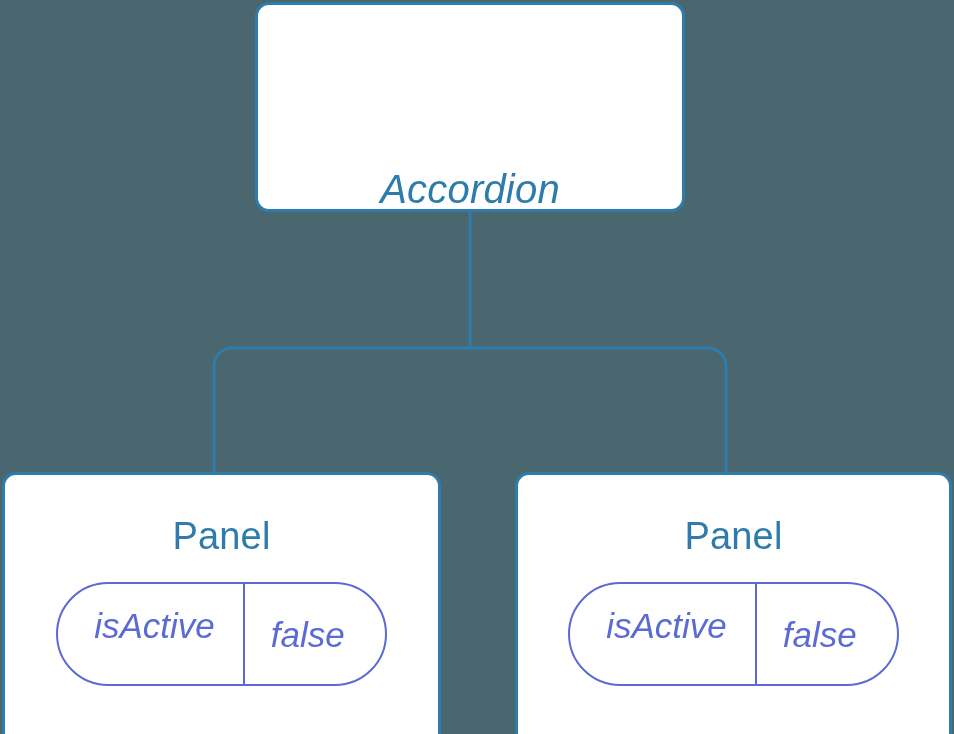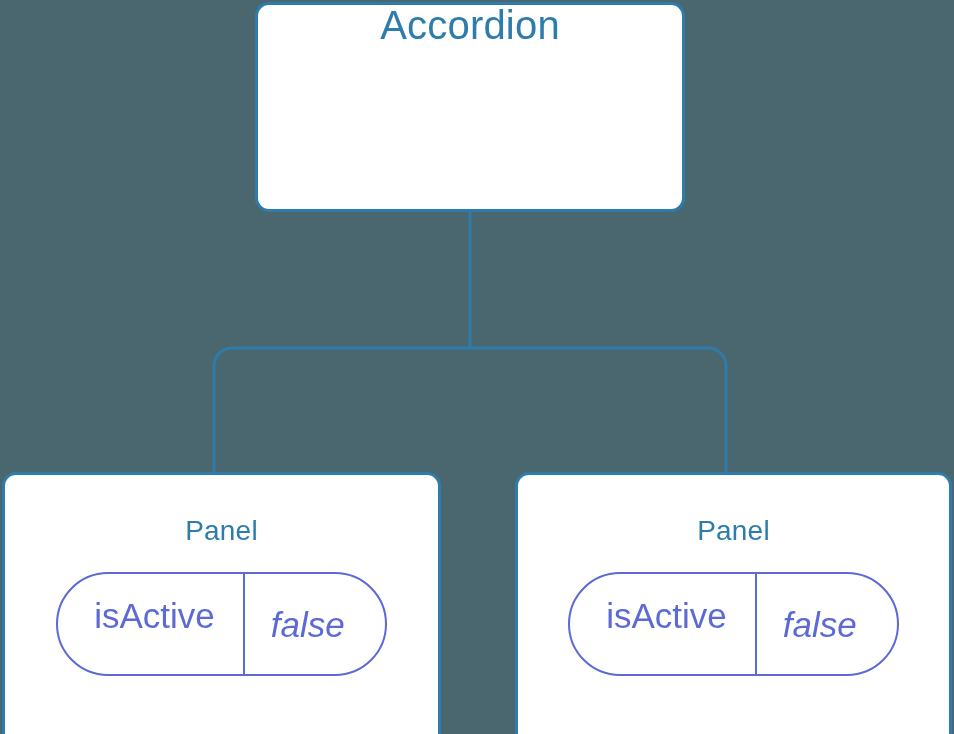--- a/index.html
+++ b/index.html
@@ -38,21 +38,22 @@
     border-radius: 14px;
     display: flex;
     flex-direction: column;
     align-items: center;
   }
   .node.root {
     left: 255px;
     top: 2px;
     width: 430px;
     height: 210px;
-    justify-content: flex-start;
+    justify-content: flex-end;
+    font-style: italic;
   }
   .node.leaf-left {
     left: 2px;
     top: 472px;
     width: 439px;
     height: 262px;
     border-bottom: none;
     border-bottom-left-radius: 0;
     border-bottom-right-radius: 0;
     justify-content: flex-start;
@@ -65,21 +66,21 @@
     height: 262px;
     border-bottom: none;
     border-bottom-left-radius: 0;
     border-bottom-right-radius: 0;
     justify-content: flex-start;
     padding-top: 42px;
   }
 
   .node-title {
     color: #2e7cab;
-    font-size: 28px;
+    font-size: 38px;
     line-height: 1;
     letter-spacing: 0.2px;
     white-space: nowrap;
   }
   .node.root .node-title {
     font-size: 40px;
   }
 
   
   .prop-pill {
@@ -97,20 +98,21 @@
     display: flex;
     align-items: center;
     justify-content: center;
     color: #5b6ad4;
     font-size: 35px;
     line-height: 1;
     white-space: nowrap;
   }
   .prop-key {
     padding: 0 28px 18px 36px;
+    font-style: italic;
   }
   .prop-val {
     padding: 0 40px 0 26px;
     border-left: 2px solid #5b6ad4;
     font-style: italic;
   }
 </style>
 </head>
 <body>
 

